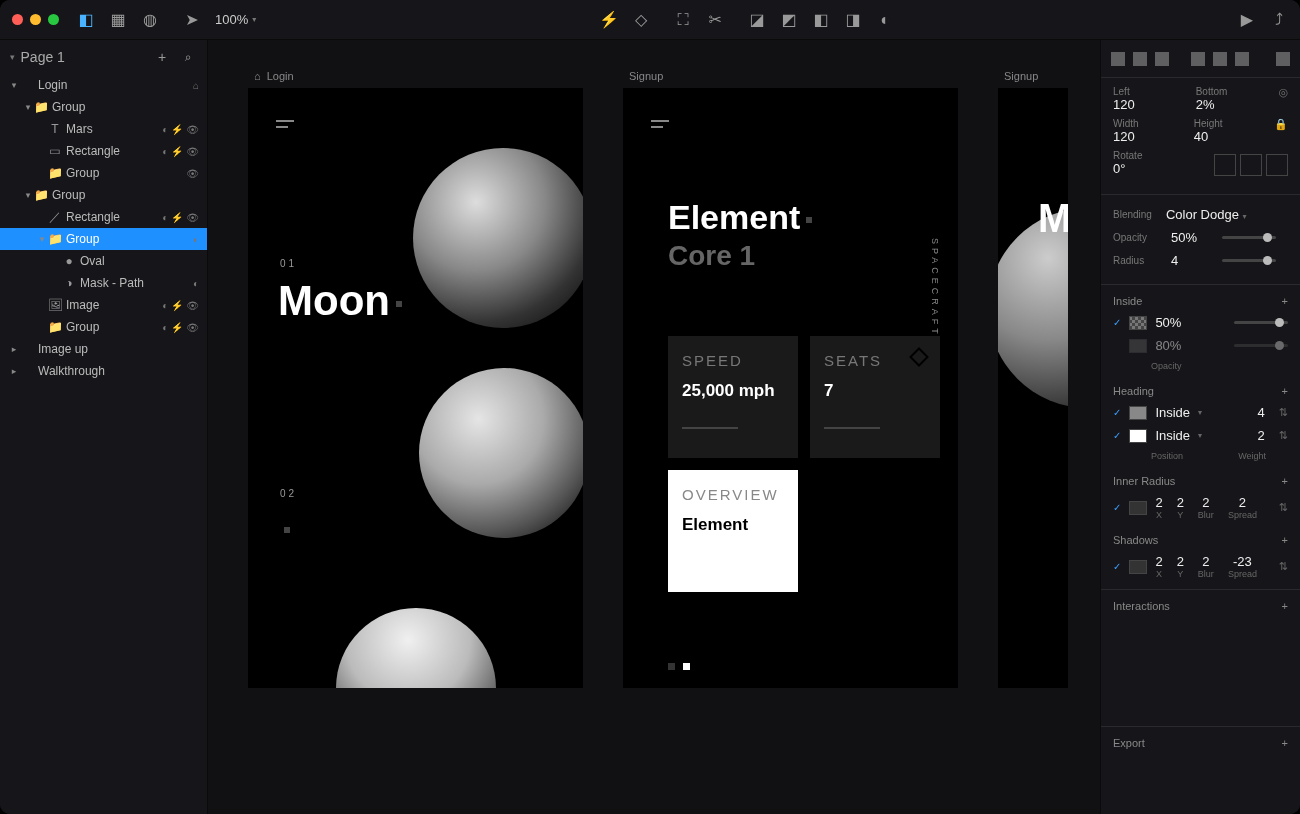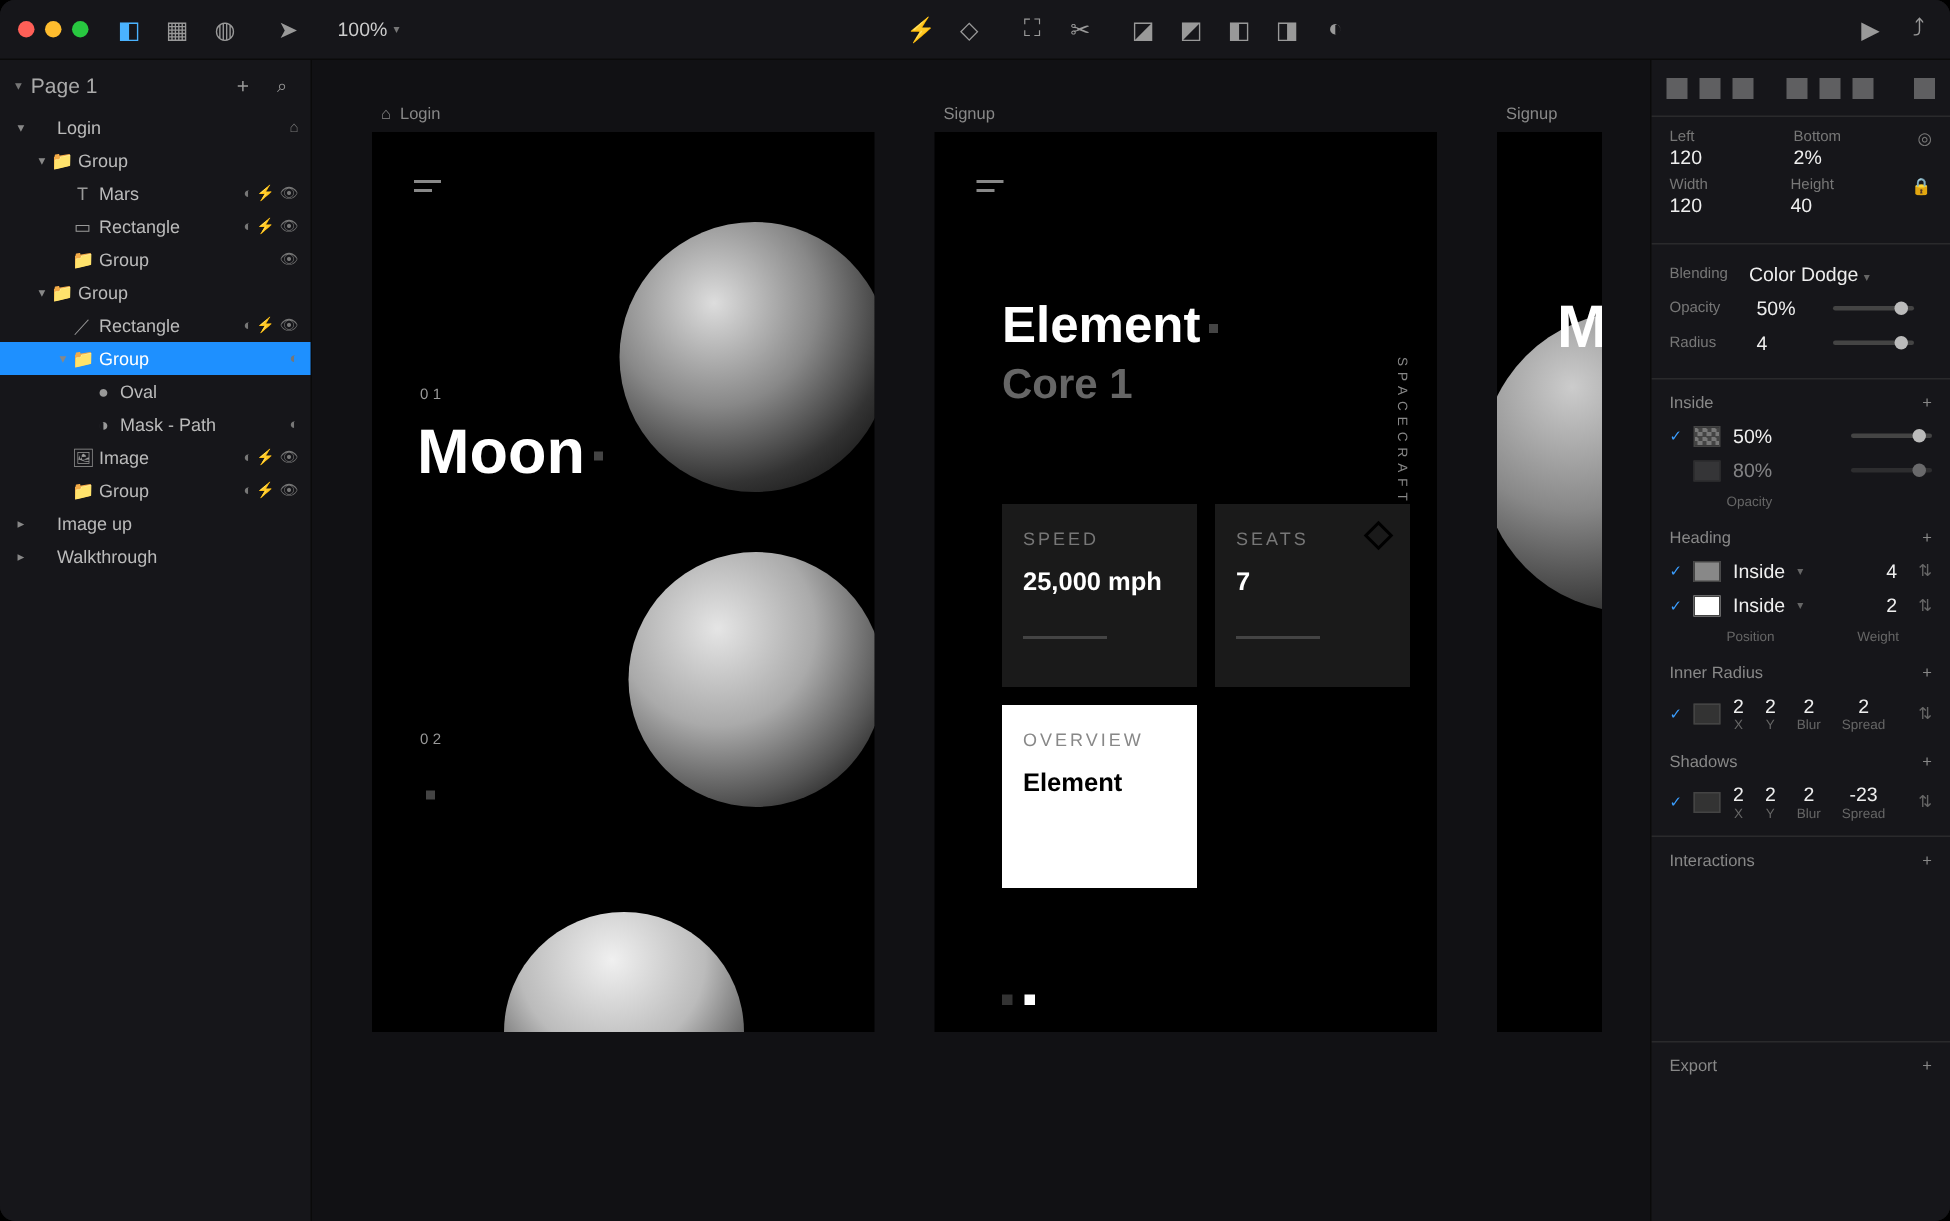--- a/index.html
+++ b/index.html
@@ -4,21 +4,21 @@
 <style>
 * { margin:0; padding:0; box-sizing:border-box; font-family:-apple-system,BlinkMacSystemFont,"Segoe UI",sans-serif; }
 body { background:#000; color:#ccc; overflow:hidden; width:1300px; height:814px; }
 .app { display:flex; flex-direction:column; width:1300px; height:814px; background:#1a1a1c; border-radius:10px; overflow:hidden; }
 .toolbar { height:40px; display:flex; align-items:center; padding:0 12px; background:#16161a; border-bottom:1px solid #0a0a0a; }
 .traffic { display:flex; gap:7px; margin-right:18px; }
 .dot { width:11px; height:11px; border-radius:50%; }
 .tb-group { display:flex; gap:14px; align-items:center; }
 .tb-icon { width:18px; height:18px; display:flex; align-items:center; justify-content:center; color:#999; cursor:pointer; }
 .tb-sep { width:24px; }
-.zoom { color:#ccc; font-size:13px; margin-left:10px; display:flex; align-items:center; gap:4px;}
+.zoom { color:#ccc; font-size:13px; display:flex; align-items:center; gap:4px;}
 .main { flex:1; display:flex; overflow:hidden; }
 .leftbar { width:208px; background:#16161a; font-size:12px; border-right:1px solid #0a0a0a; }
 .pages-hdr { display:flex; align-items:center; padding:8px 10px; color:#aaa; font-size:14px; }
 .pages-hdr .spacer { flex:1; }
 .layers { padding:0; }
 .layer-row { display:flex; align-items:center; height:22px; padding-right:8px; color:#bbb; }
 .layer-row.sel { background:#1e90ff; color:#fff; }
 .li-twisty { width:12px; text-align:center; color:#888; font-size:9px; }
 .li-icon { width:14px; margin-right:4px; text-align:center; color:#999; }
 .li-name { flex:1; white-space:nowrap; }
@@ -32,21 +32,21 @@
 .planet { position:absolute; border-radius:50%; background:radial-gradient(circle at 35% 30%, #ddd, #888 40%, #333 70%, #111 90%); }
 .v-label { position:absolute; right:18px; top:150px; writing-mode:vertical-rl; letter-spacing:4px; font-size:9px; color:#888; }
 .moon-num { position:absolute; left:32px; font-size:10px; letter-spacing:3px; color:#999; }
 .moon-title { position:absolute; left:30px; font-size:42px; font-weight:700; }
 .sq { display:inline-block; width:6px; height:6px; background:#444; margin-left:6px; vertical-align:middle;}
 .el-title { position:absolute; left:45px; top:110px; font-size:34px; font-weight:700; }
 .el-sub { position:absolute; left:45px; top:152px; font-size:28px; font-weight:600; color:#666; }
 .cards { position:absolute; left:45px; top:248px; display:grid; grid-template-columns:130px 130px; gap:12px; }
 .card { background:#1a1a1a; height:122px; padding:16px 14px; }
 .card.white { background:#fff; color:#000; }
-.c-lbl { font-size:12px; letter-spacing:2px; color:#777; }
+.c-lbl { font-size:15px; letter-spacing:2px; color:#777; }
 .card.white .c-lbl { color:#888; }
 .c-val { font-size:17px; font-weight:700; margin-top:12px; }
 .c-bar { margin-top:26px; width:56px; height:2px; background:#444; }
 .diamond { width:14px; height:14px; border:2px solid #000; transform:rotate(45deg); position:absolute; right:14px; top:14px; }
 .dots-nav { position:absolute; left:45px; bottom:18px; display:flex; gap:8px; }
 .dn { width:7px; height:7px; background:#333; }
 .dn.on { background:#fff; }
 .rightbar { width:200px; background:#16161a; border-left:1px solid #0a0a0a; font-size:11px; color:#aaa; overflow-y:auto; }
 .align-row { height:38px; display:flex; gap:8px; align-items:center; padding:0 10px; border-bottom:1px solid #2a2a2c; }
 .a-ic { width:14px; height:14px; background:#ccc; opacity:.4; }
@@ -316,20 +316,31 @@
           <div class="prop-col">
               <div class="p-lbl">Width</div>
               <div class="p-val">120</div>
             </div>
           <div class="prop-col">
               <div class="p-lbl">Height</div>
               <div class="p-val">40</div>
             </div>
           <div style="color:#777">🔒</div>
         </div>
+        <div class="prop-pair">
+          <div class="prop-col">
+              <div class="p-lbl">Rotate</div>
+              <div class="p-val">0°</div>
+            </div>
+          <div style="display:flex;gap:4px;align-items:flex-end">
+            <div style="width:22px;height:22px;border:1px solid #444"></div>
+            <div style="width:22px;height:22px;border:1px solid #444"></div>
+            <div style="width:22px;height:22px;border:1px solid #444"></div>
+          </div>
+        </div>
       </div>
 
       <div class="prop-block">
         <div class="sec-row" style="padding-left:0">
           <span class="p-lbl">Blending</span>
           <span class="p-val" style="flex:1;margin-left:6px"><span>Color Dodge</span> <span style="font-size:8px;color:#666">▾</span></span>
         </div>
         <div class="sec-row" style="padding-left:0">
           <span class="p-lbl" style="width:50px">Opacity</span>
           <span class="p-val">50%</span>

